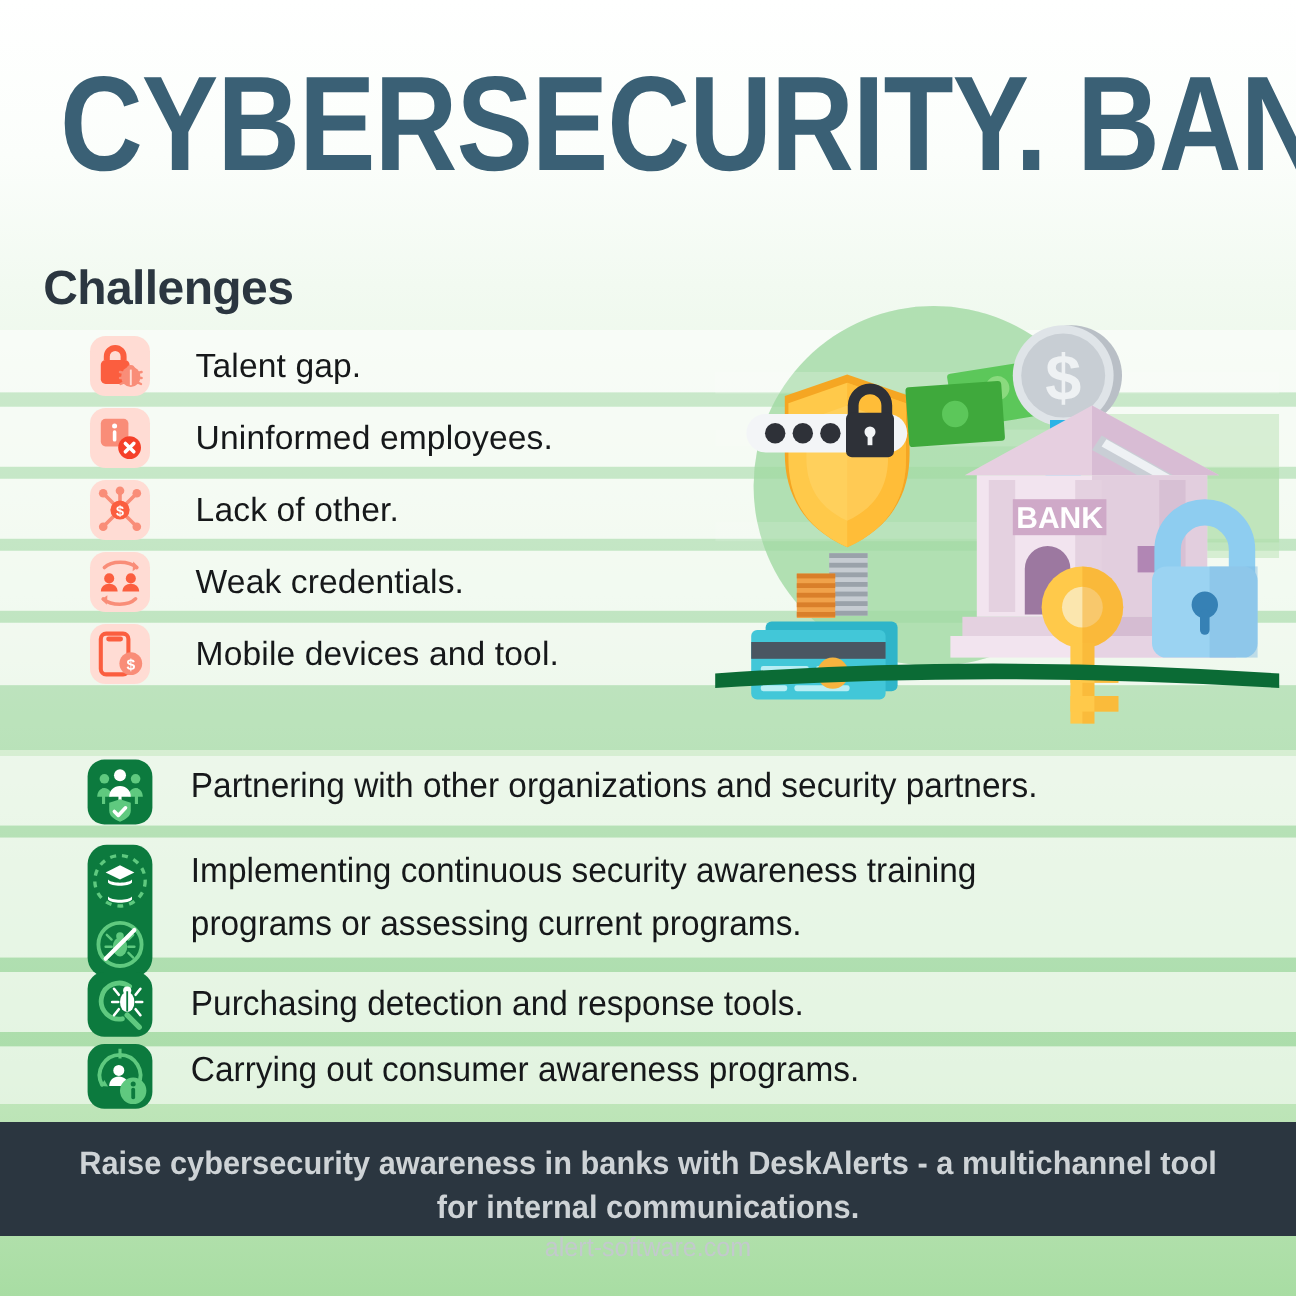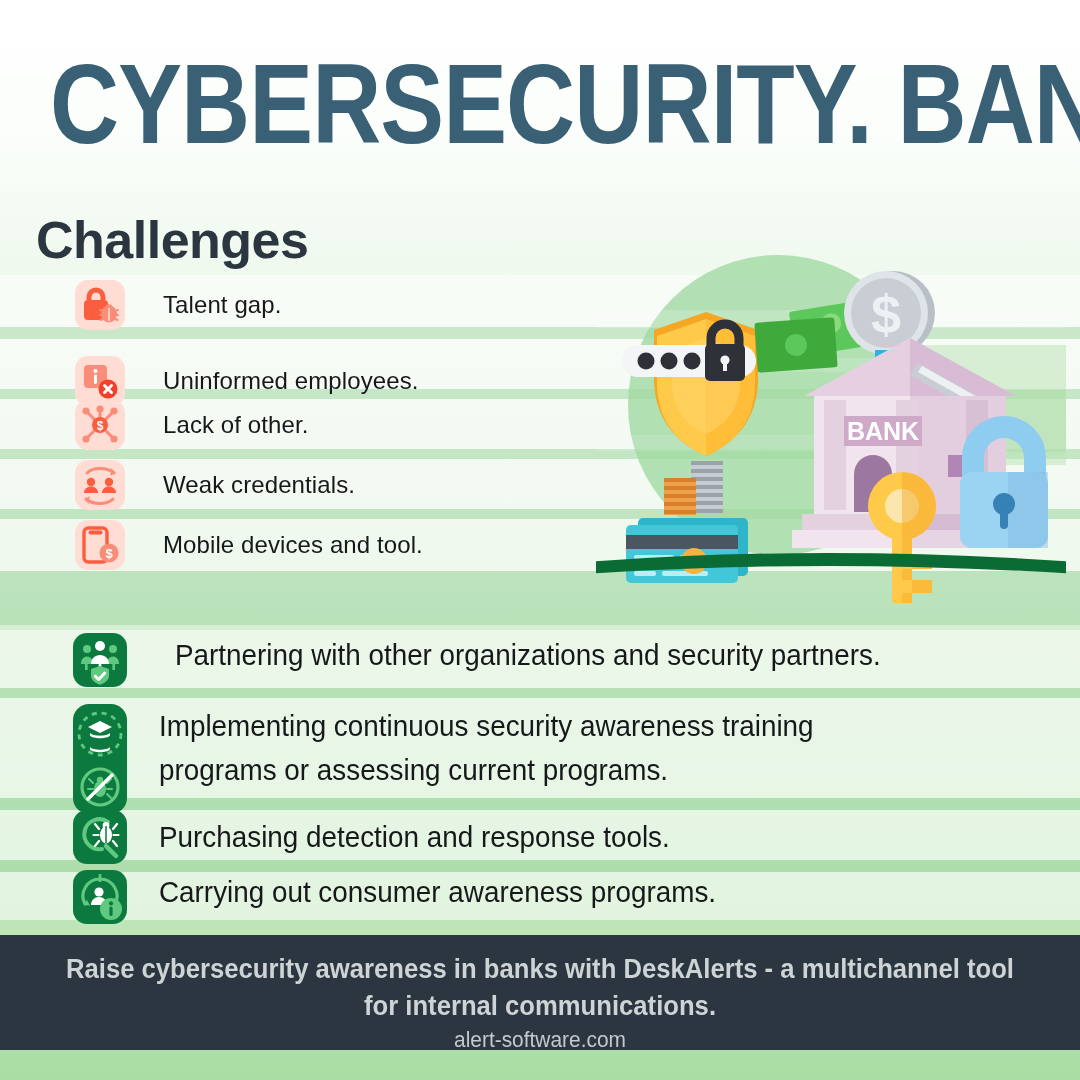--- a/index.html
+++ b/index.html
@@ -49,21 +49,21 @@
     color: #3a6075;
     transform: scaleX(0.92) scaleY(1.08);
     transform-origin: left top;
     white-space: nowrap;
   }
 
   
   .section-head {
     position: absolute;
     font-weight: 700;
-    font-size: 52px;
+    font-size: 40px;
     line-height: 44px;
     color: #2b3640;
     letter-spacing: -0.5px;
   }
   #challenges-head { left: 36px; top: 218px; }
   #solutions-head  { left: 36px; top: 578px; }
 
   
   .row {
     position: absolute;
@@ -85,21 +85,21 @@
   .ico-red {
     width: 50px; height: 50px;
     border-radius: 13px;
     background: #ffdcd4;
     position: relative;
     display: block;
   }
   .ico-red svg { position: absolute; left: 0; top: 0; }
 
   .challenge-text {
-    font-size: 24px;
+    font-size: 28px;
     line-height: 50px;
     margin-left: 38px;
     font-weight: 400;
     letter-spacing: 0.1px;
   }
 
   
   .ico-green {
     width: 54px; height: 54px;
     border-radius: 14px;
@@ -118,21 +118,21 @@
     font-weight: 400;
     transform: scaleX(0.96);
     transform-origin: left top;
   }
 
   
   #footer {
     position: absolute;
     left: 0; right: 0;
     top: 935px;
-    height: 115px;
+    height: 95px;
     background: #2b3640;
     color: #c9ced2;
     text-align: center;
     padding-top: 16px;
   }
   #footer .f1 {
     font-family: "Liberation Sans Narrow", "Liberation Sans", sans-serif;
     font-size: 27px;
     line-height: 37px;
     font-weight: 700;
@@ -199,21 +199,21 @@
             <line x1="43" y1="35" x2="39.5" y2="35"></line>
               <line x1="42.5" y1="40" x2="39" y2="38.5"></line>
           </g>
           <line x1="34" y1="28" x2="34" y2="41" stroke="#ffdcd4" stroke-width="1.6"></line>
         </svg>
       </span>
     </div>
     <span class="text challenge-text">Talent gap.</span>
   </div>
 
-  <div class="row" style="left:75px; top:356px;text-align:center;">
+  <div class="row" style="left:75px; top:340px;text-align:center;">
     <div class="icon-col">
       <span class="ico-red">
         <svg width="50" height="50" viewBox="0 0 50 50">
           <rect x="9" y="9" width="23" height="23" rx="4" fill="#f98d78"></rect>
           <circle cx="20.5" cy="15" r="2.1" fill="#ffffff"></circle>
           <rect x="19" y="18.5" width="3" height="9.5" rx="1.4" fill="#ffffff"></rect>
           <circle cx="33" cy="33" r="9.5" fill="#f54029"></circle>
           <g stroke="#ffffff" stroke-width="3" stroke-linecap="round">
             <line x1="29.5" y1="29.5" x2="36.5" y2="36.5"></line>
             <line x1="36.5" y1="29.5" x2="29.5" y2="36.5"></line>
@@ -274,21 +274,21 @@
           <rect x="13.5" y="10.5" width="14" height="4" rx="2" fill="#fb5e3f"></rect>
           <circle cx="34" cy="33" r="9.5" fill="#f98d78"></circle>
           <text x="34" y="38" font-family="Liberation Sans, sans-serif" font-size="13" font-weight="700" fill="#ffffff" text-anchor="middle">$</text>
         </svg>
       </span>
     </div>
     <span class="text challenge-text">Mobile devices and tool.</span>
   </div>
 
 
-  <div class="row" style="left:73px; top:633px;gap:16px;">
+  <div class="row" style="left:73px; top:633px;">
     <div class="icon-col">
       <span class="ico-green">
         <svg width="54" height="54" viewBox="0 0 54 54">
           <circle cx="27" cy="13" r="5" fill="#ffffff"></circle>
           <circle cx="14" cy="16" r="4" fill="#5fc97f"></circle>
           <circle cx="40" cy="16" r="4" fill="#5fc97f"></circle>
           <path d="M8 31c0-4.5 2.7-7.4 6-7.4s6 2.9 6 7.4z" fill="#5fc97f"></path>
           <path d="M34 31c0-4.5 2.7-7.4 6-7.4s6 2.9 6 7.4z" fill="#5fc97f"></path>
           <path d="M18 31c0-5.5 4-9 9-9s9 3.5 9 9z" fill="#ffffff"></path>
           <rect x="12" y="24" width="2.6" height="13" fill="#5fc97f"></rect>

